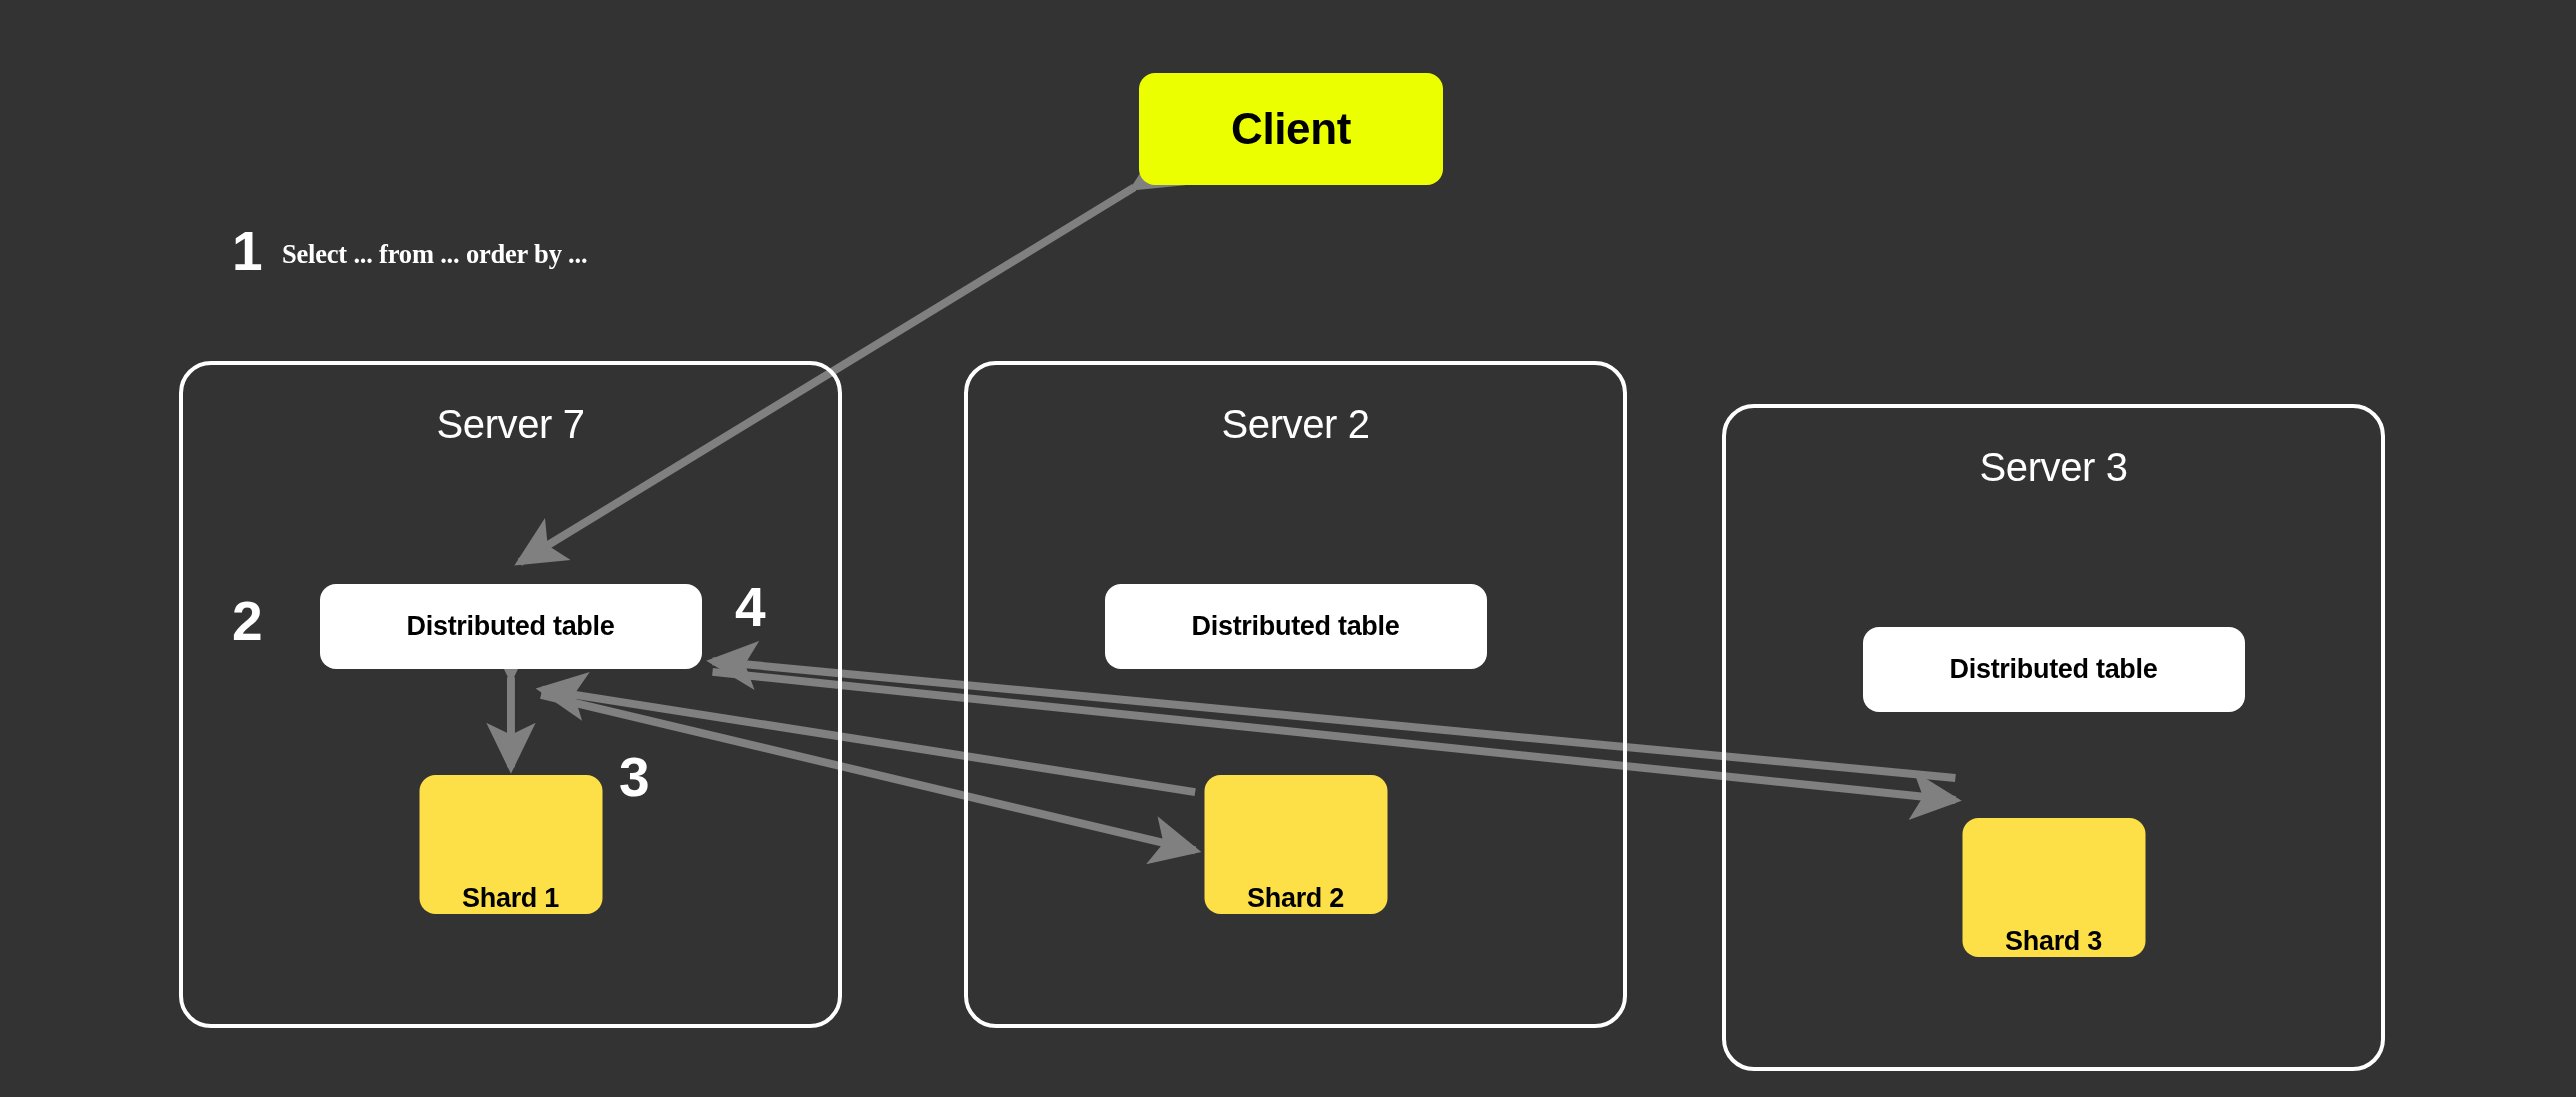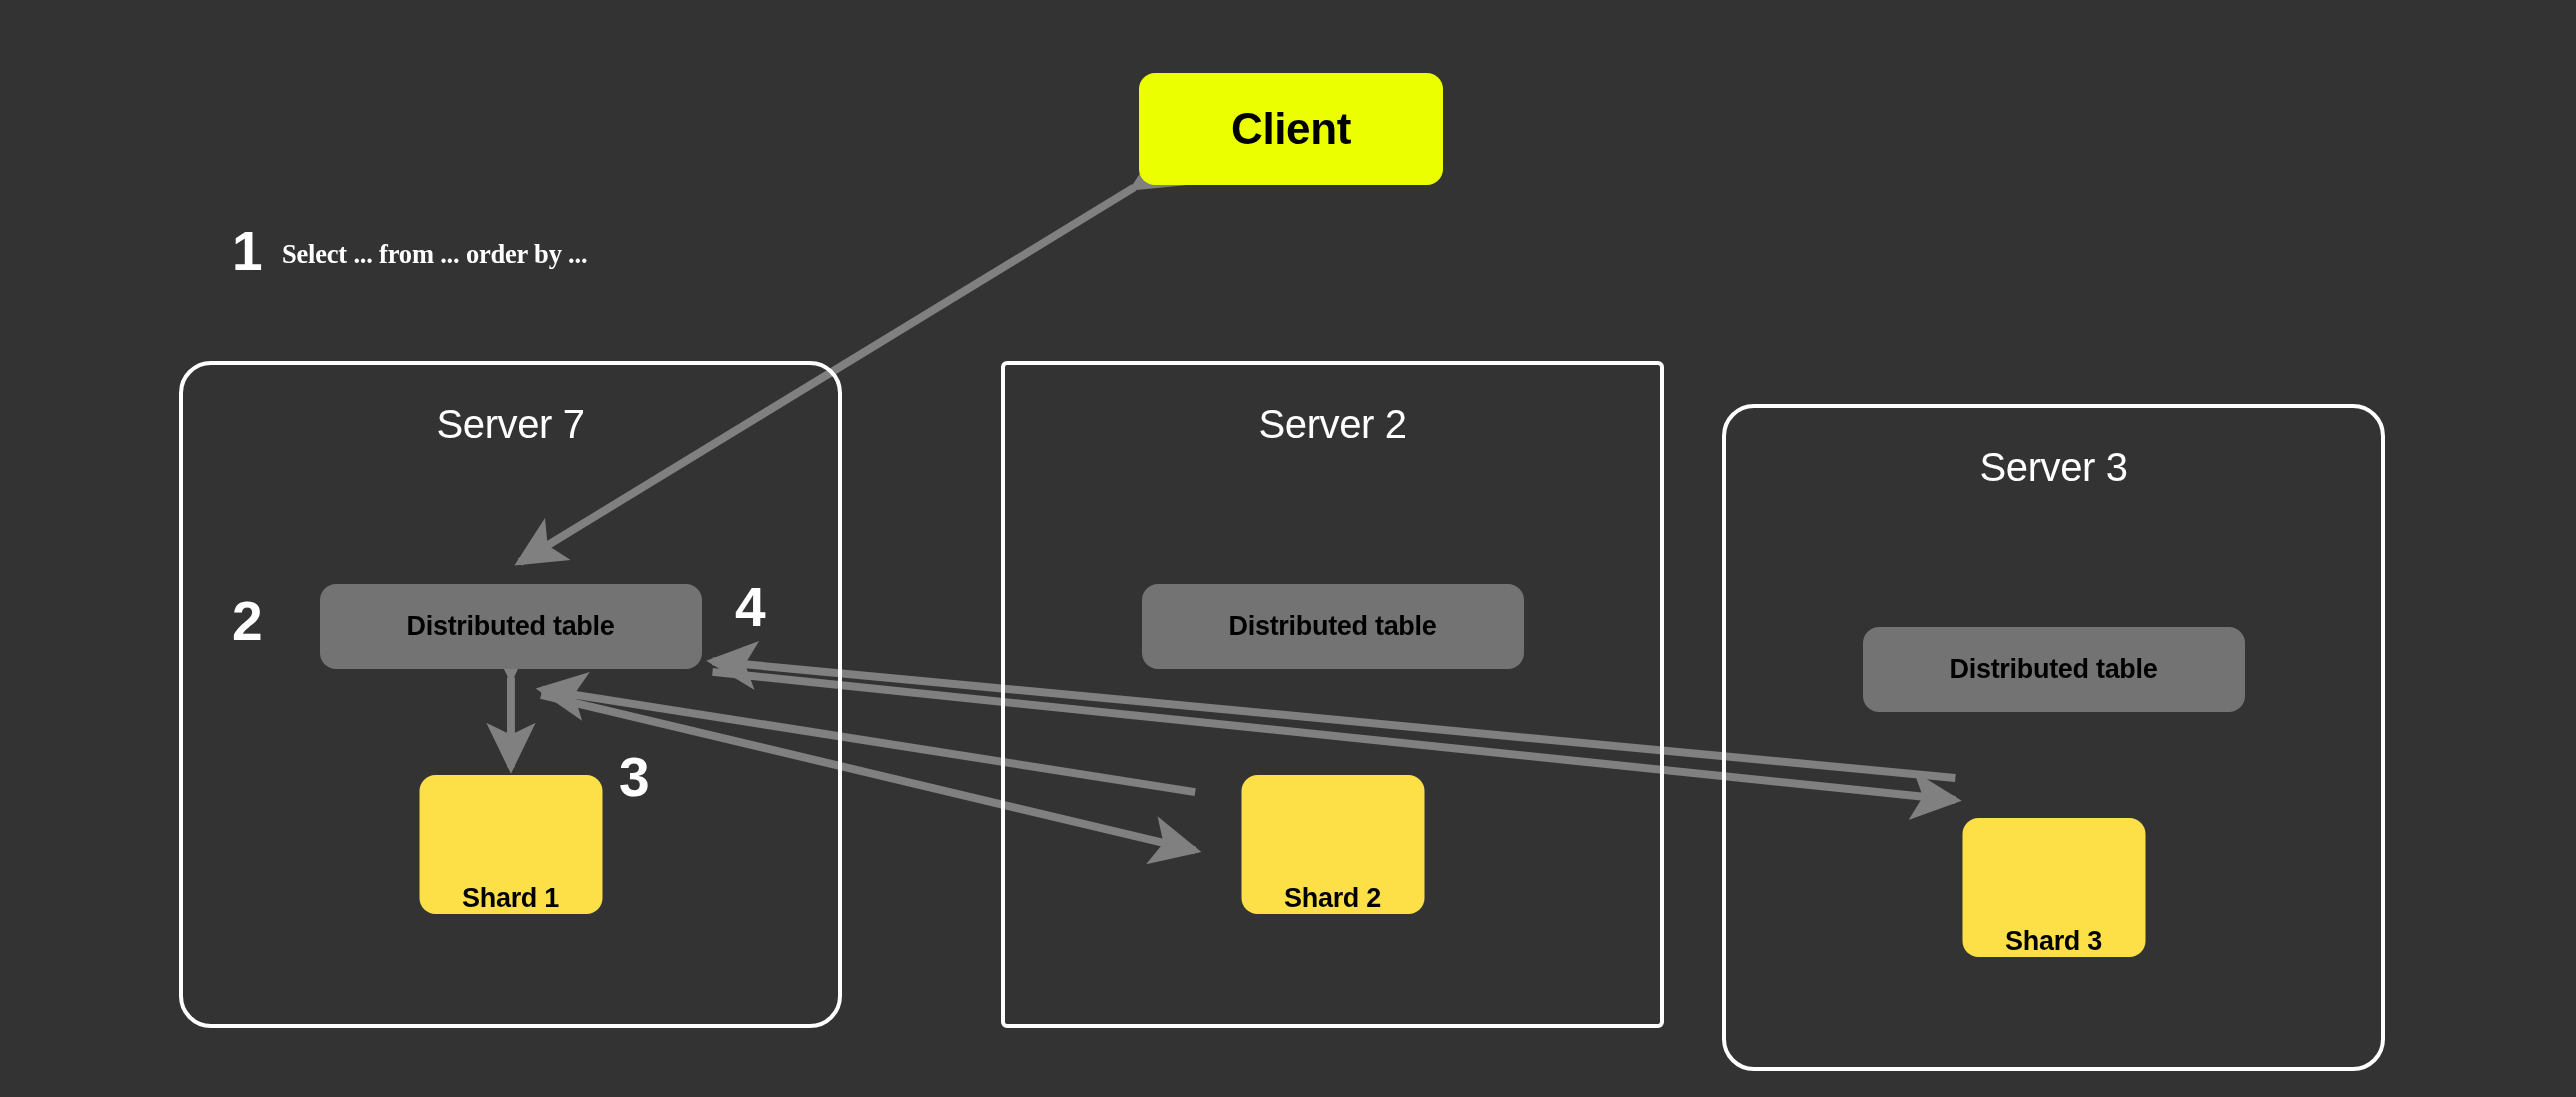--- a/index.html
+++ b/index.html
@@ -65,21 +65,21 @@
   .server-panel {
     position: absolute;
     top: 361px;
     width: 663px;
     height: 667px;
     border: 4.4px solid #FFFFFF;
     border-radius: 32px;
     box-sizing: border-box;
   }
   #server-1 { left: 179px; }
-  #server-2 { left: 1001px; border-radius: 6px; }
+  #server-2 { left: 964px; }
   #server-3 { left: 1722px; margin-top: 43px; }
 
   .server-title {
     position: absolute;
     top: 37px;
     left: 0;
     width: 100%;
     text-align: center;
     color: #FFFFFF;
     font-size: 40px;
@@ -87,21 +87,21 @@
     letter-spacing: -0.4px;
   }
 
   .dist-table {
     position: absolute;
     top: 219px;
     left: 50%;
     transform: translateX(-50%);
     width: 382px;
     height: 85px;
-    background: #737373;
+    background: #ffffff;
     border-radius: 16px;
     display: flex;
     align-items: center;
     justify-content: center;
   }
   .dist-table-label {
     color: #000000;
     font-size: 27px;
     font-weight: 700;
     letter-spacing: -0.3px;

